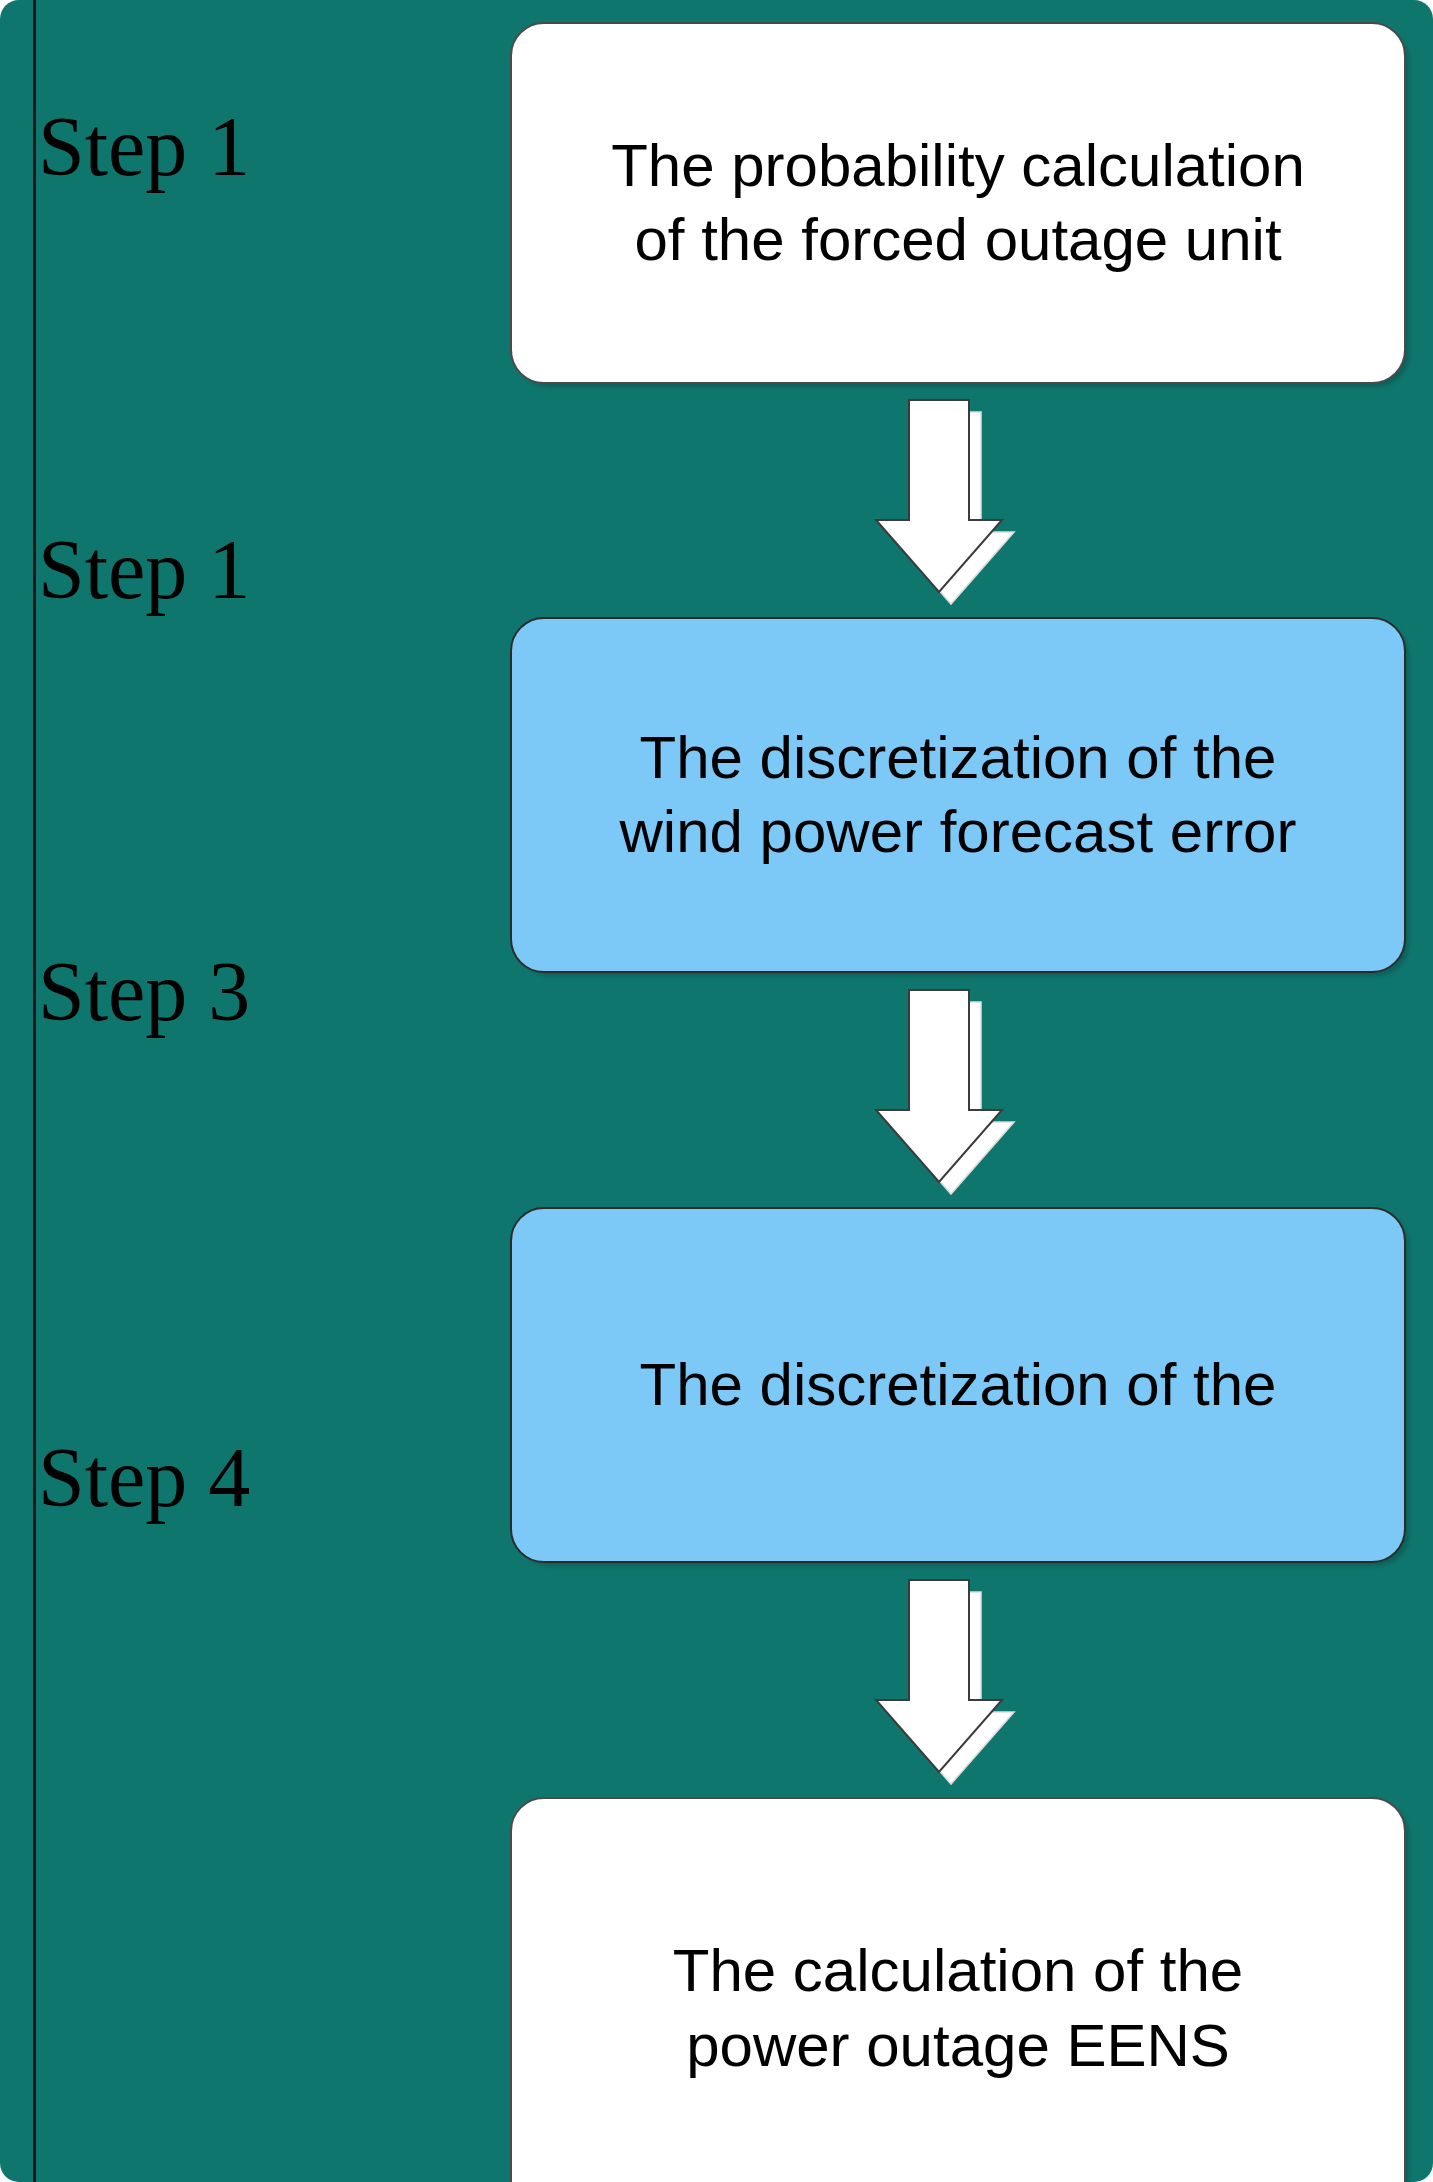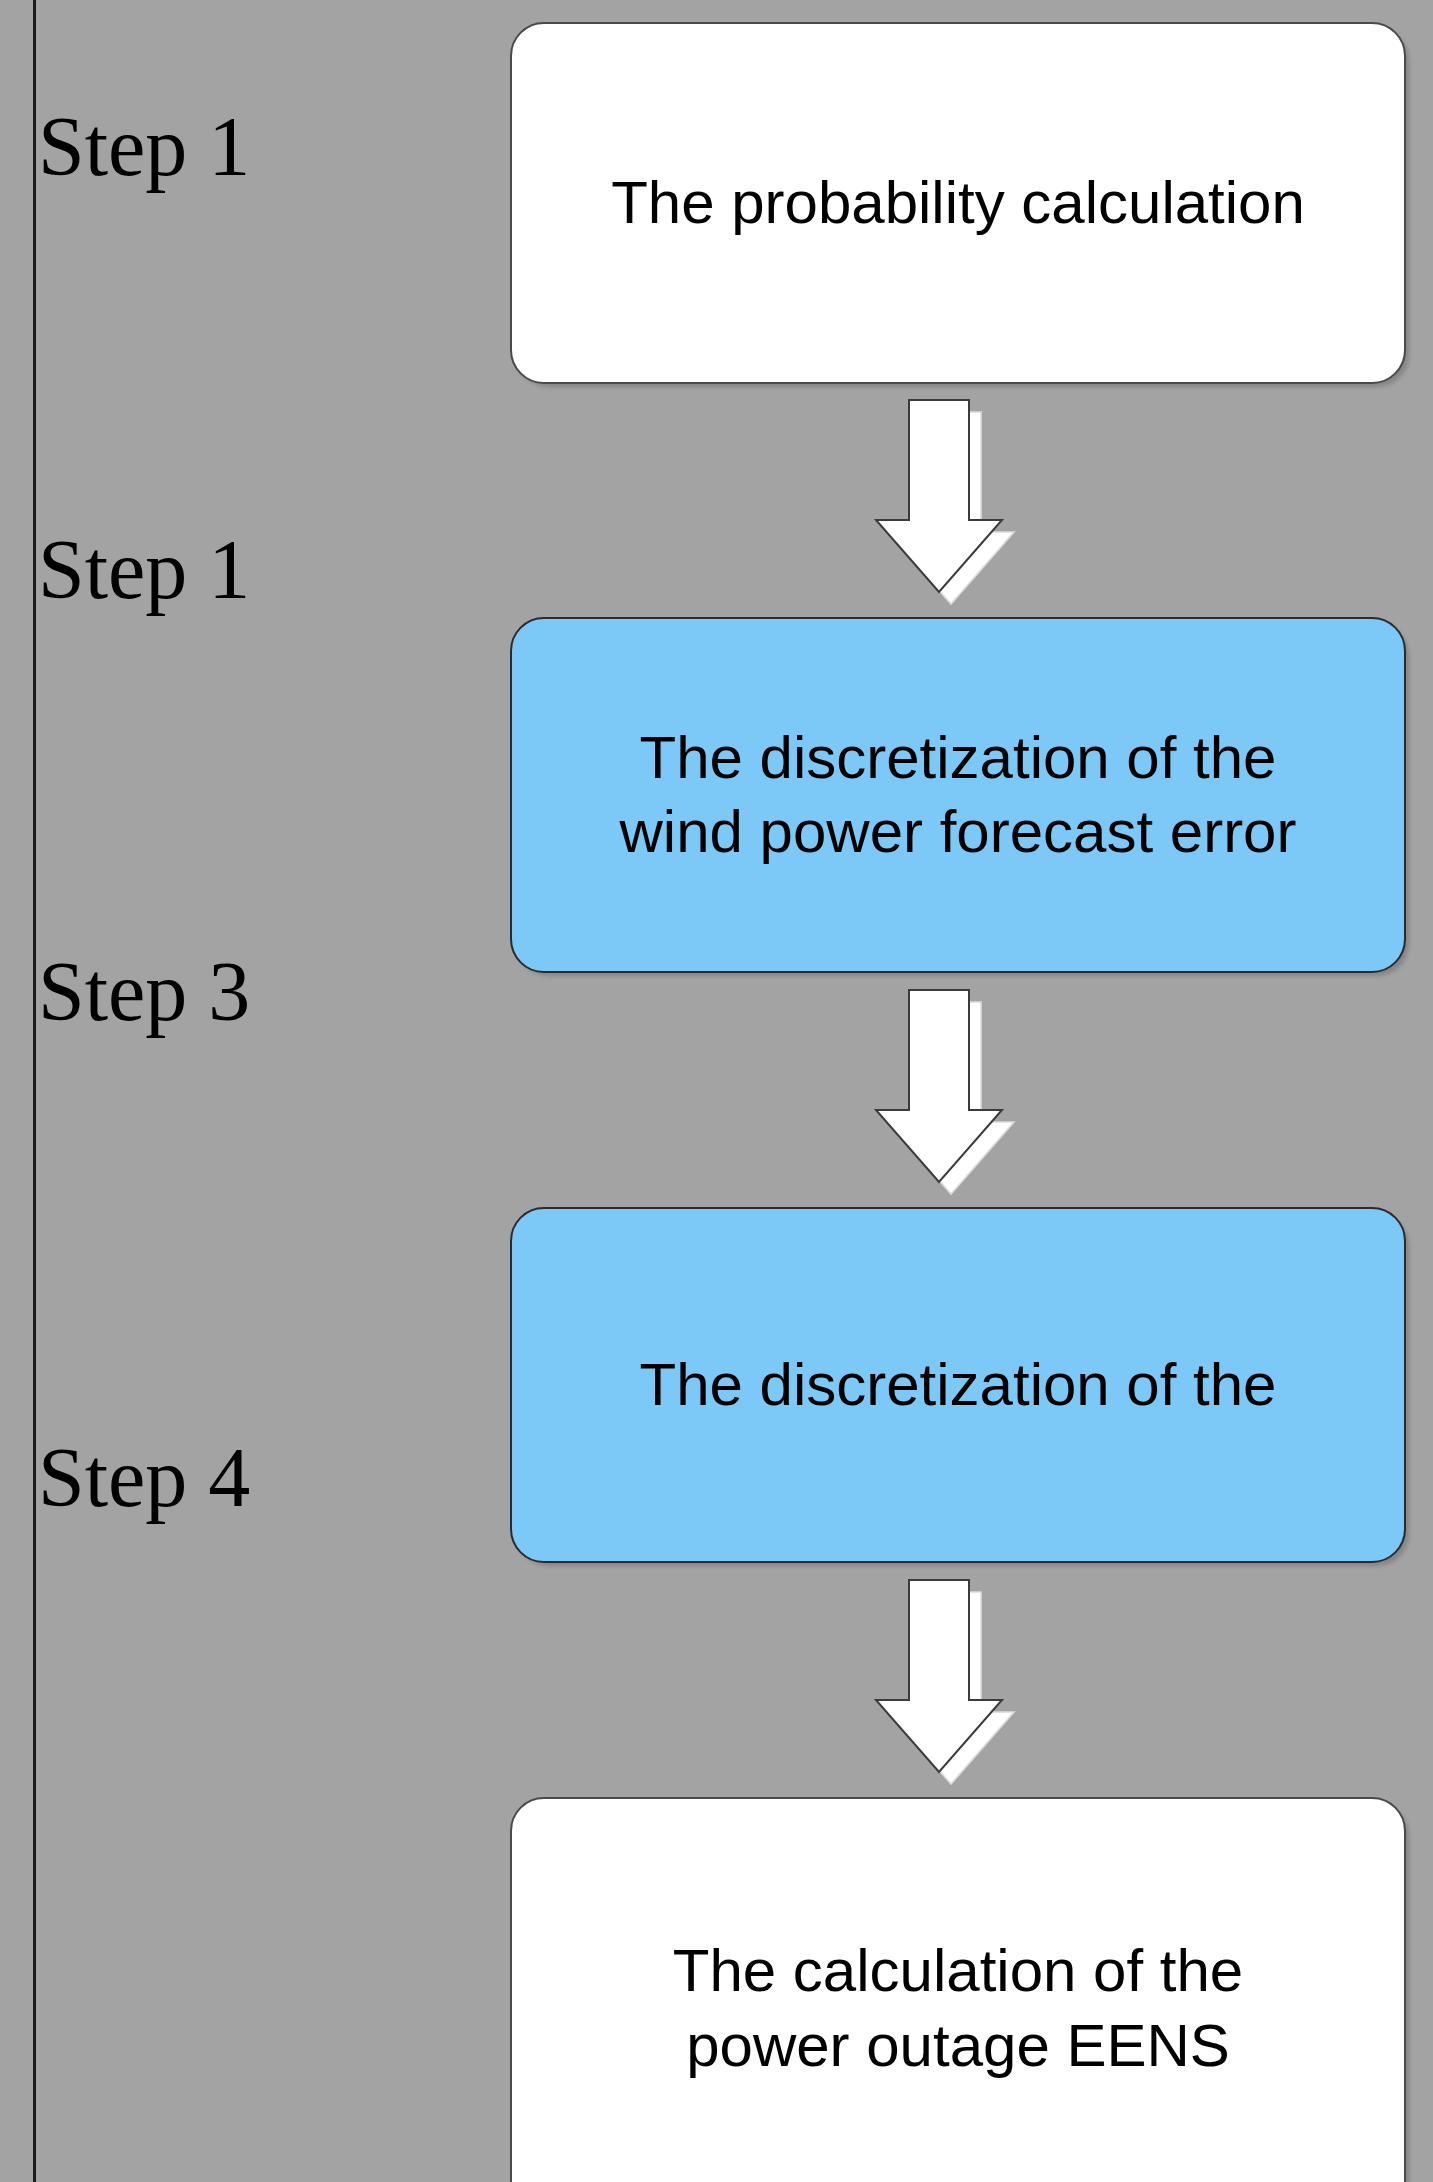--- a/index.html
+++ b/index.html
@@ -5,23 +5,24 @@
 <style>
   html, body {
     margin: 0;
     padding: 0;
     background: #ffffff;
   }
   #canvas {
     position: relative;
     width: 1433px;
     height: 2182px;
-    background: #a3a3a3;
+    background: #0f766e;
     overflow: hidden;
     font-family: "Liberation Sans", sans-serif;
+    border-radius: 19px;
   }
 
   
   .left-rule {
     position: absolute;
     left: 33px;
     top: 0px;
     width: 3px;
     height: 2182px;
     background: #1a1a1a;
@@ -102,20 +103,21 @@
   <div class="left-rule"></div>
 
   <div class="step-label step-1">Step 1</div>
   <div class="step-label step-2">Step 1</div>
   <div class="step-label step-3">Step 3</div>
   <div class="step-label step-4">Step 4</div>
 
   <div class="box box-white" id="box1">
     <span class="box-text">
       <span>The probability calculation</span><br>
+      <span>of the forced outage unit</span>
     </span>
   </div>
 
   <div class="arrow" id="arrow1">
     <svg viewBox="0 0 184 222" preserveAspectRatio="none" aria-hidden="true">
       <polygon points="25,8 85,8 85,128 118,128 55,200 -8,128 25,128" transform="translate(22,14)" fill="#ffffff" stroke="#dcdcdc" stroke-width="1.6"></polygon>
       <polygon points="25,8 85,8 85,128 118,128 55,200 -8,128 25,128" transform="translate(10,2)" fill="#ffffff" stroke="#3b3b3b" stroke-width="2" stroke-linejoin="miter"></polygon>
     </svg>
   </div>
 

